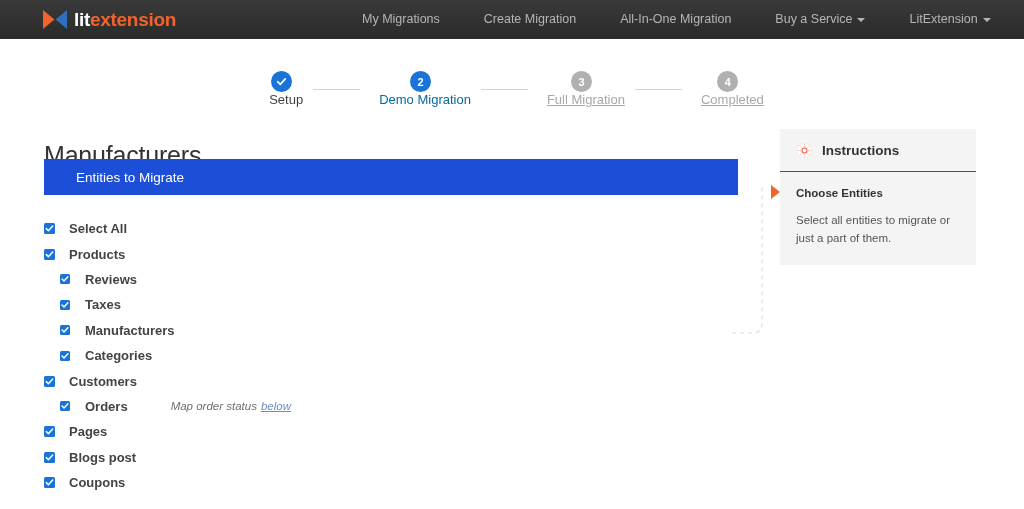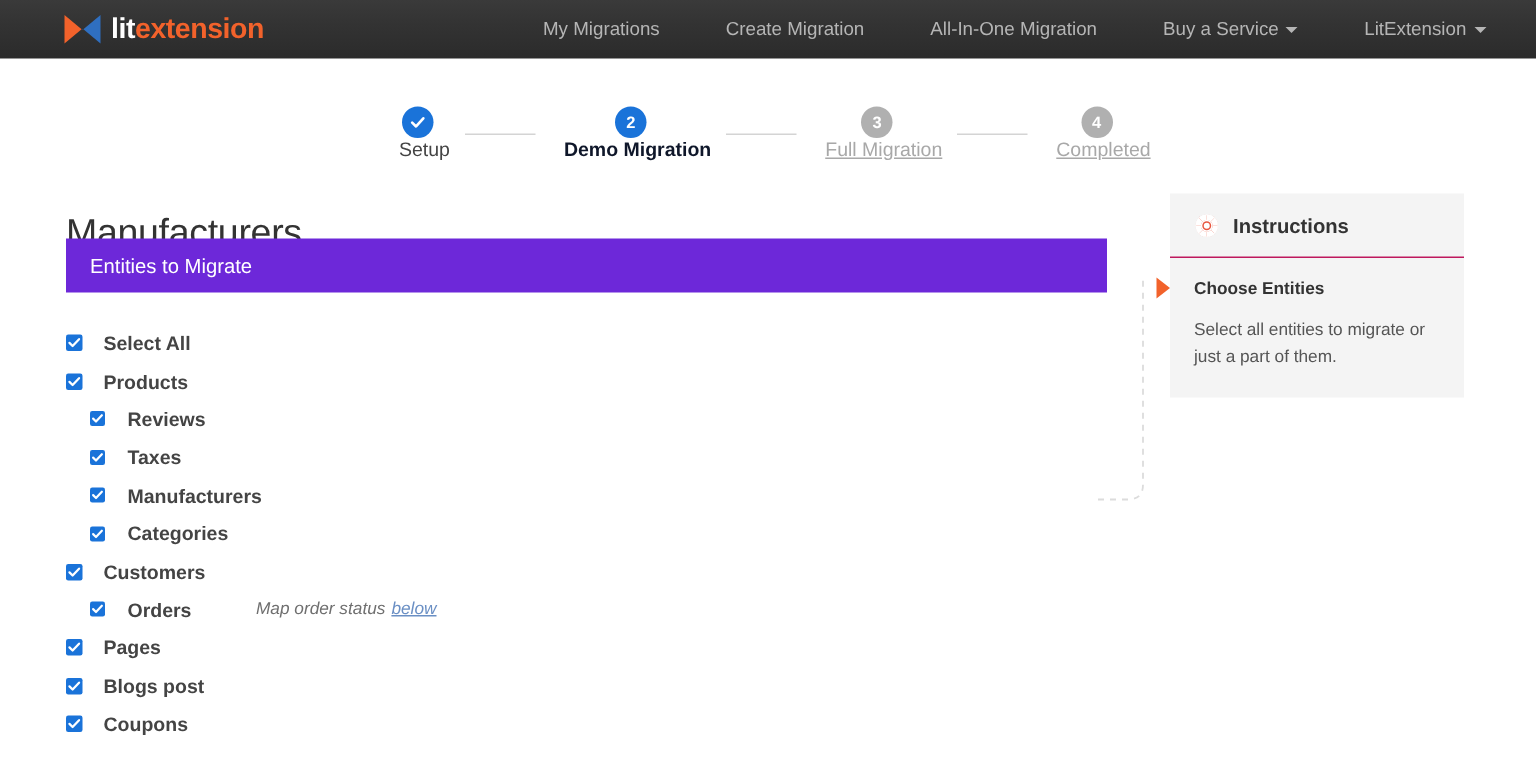--- a/index.html
+++ b/index.html
@@ -100,21 +100,21 @@
     flex: 0 0 auto;
   }
   .step-circle.done, .step-circle.active { background: #1a73d9; }
   .step-circle.todo { background: #b0b0b0; }
   .step-label {
     margin-left: 9px;
     font-size: 13px;
     white-space: nowrap;
   }
   .step-label.done  { color: #444444; font-weight: normal; }
-  .step-label.active{ color: #0f172a; font-weight: bold; }
+  .step-label.active{ color: #0369a1; font-weight: normal; }
   .step-label.todo  { color: #a8a8a8; font-weight: normal; text-decoration: underline; }
   .step-line {
     width: 47px;
     height: 1px;
     background: #d4d4d4;
     margin: 0 10px;
   }
   .tick-svg { width: 13px; height: 13px; display: block; }
 
   
@@ -124,24 +124,24 @@
     font-size: 25px;
     color: #333333;
     font-weight: normal;
     letter-spacing: -0.2px;
   }
 
   .entities-bar {
     position: absolute;
     left: 44px; top: 159px;
     width: 694px; height: 36px;
-    background: #6d28d9;
-    display: flex;
-    align-items: center;
-    padding-left: 16px;
+    background: #1d4ed8;
+    display: flex;
+    align-items: center;
+    padding-left: 32px;
     color: #ffffff;
     font-size: 13.5px;
   }
 
   .entity-list {
     position: absolute;
     left: 44px; top: 216px;
     width: 694px;
   }
   .entity-row {

